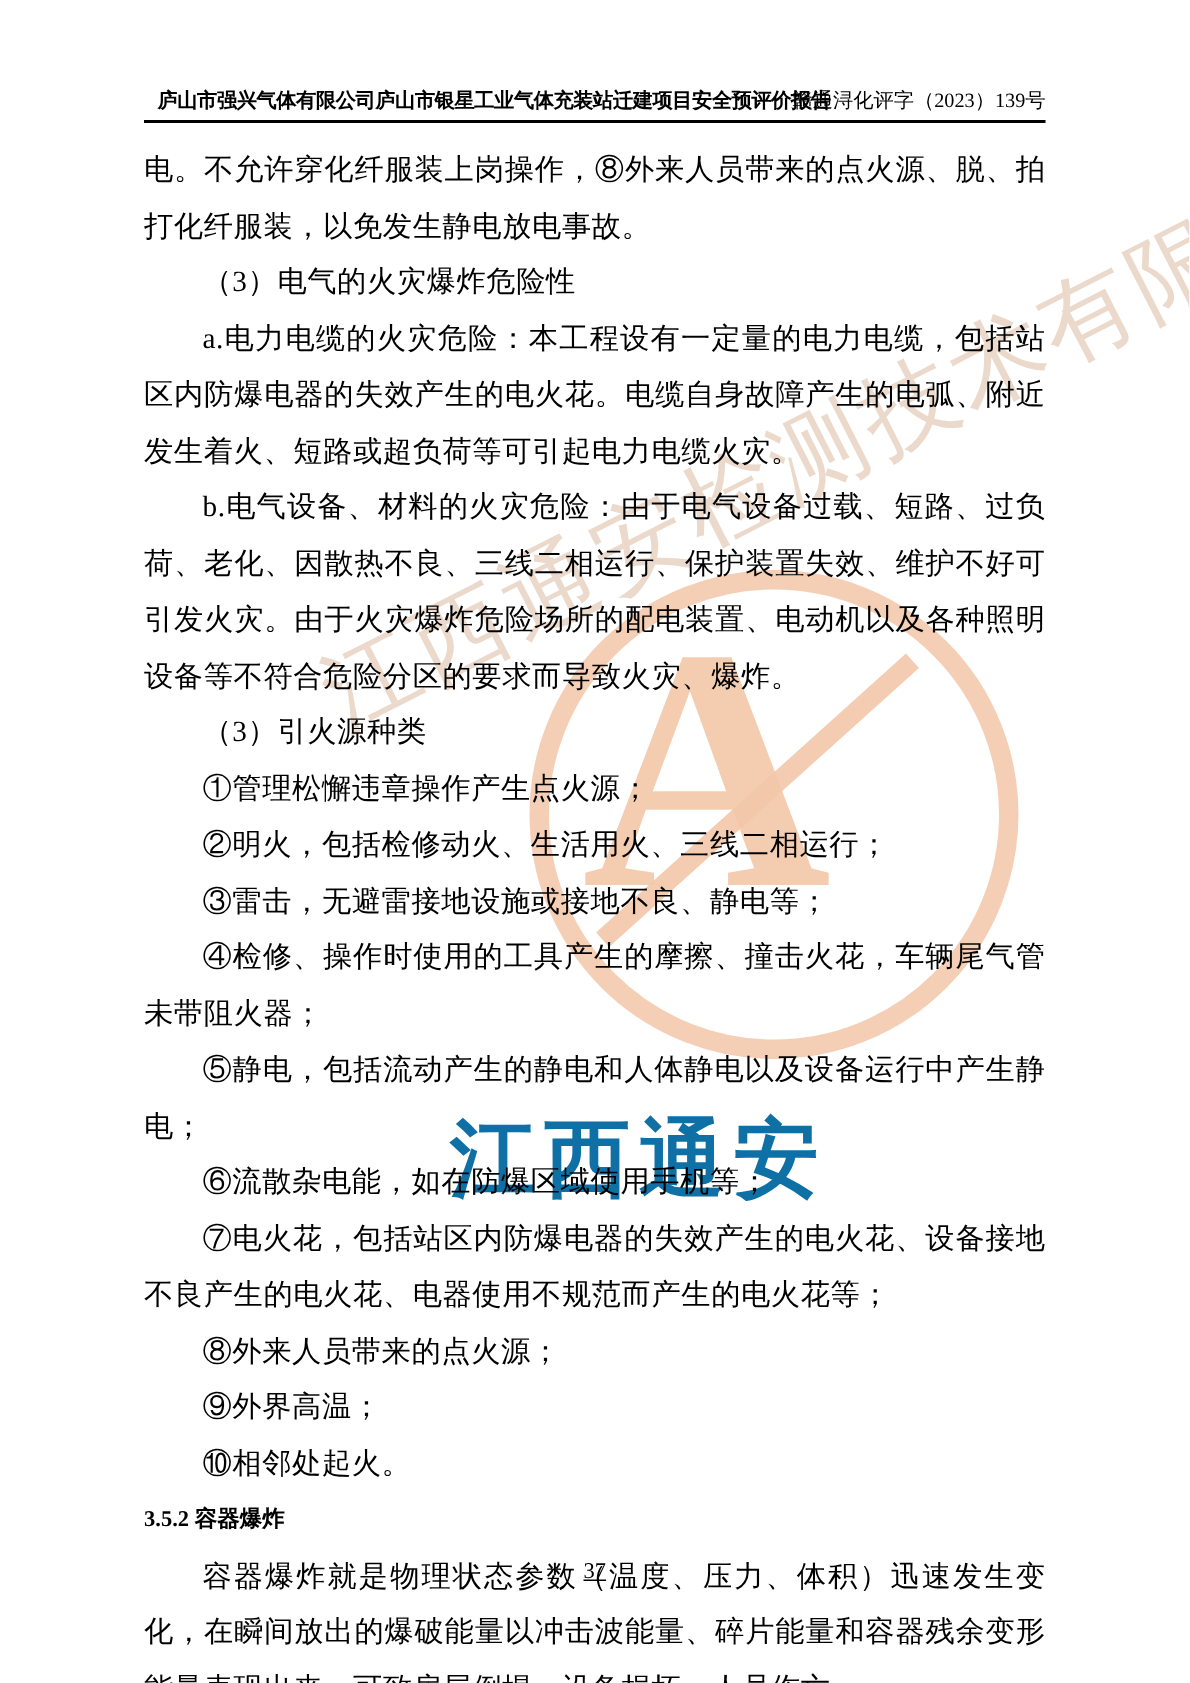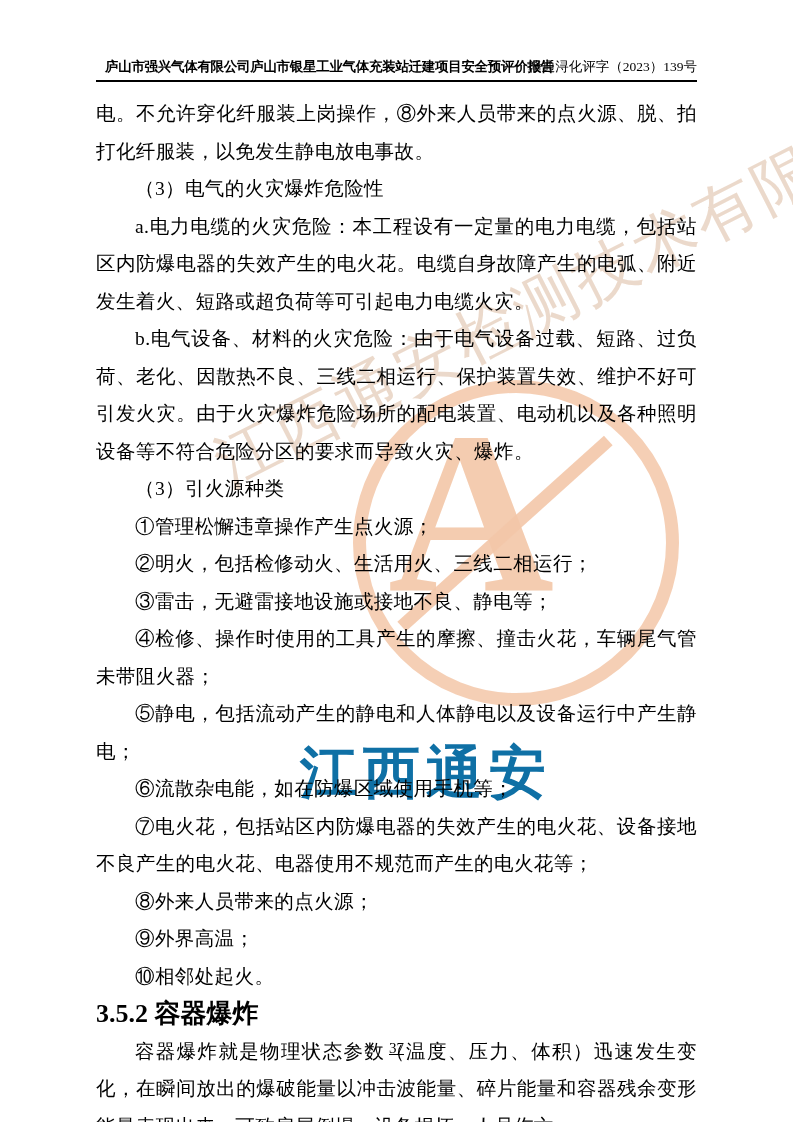--- a/index.html
+++ b/index.html
@@ -135,21 +135,21 @@
     line-height: 37.5px;
     text-align: justify;
     text-justify: inter-ideograph;
     letter-spacing: .4px;
   }
   p.indent {
     text-indent: 39px;
   }
   .section-head {
     margin: 0;
-    font-size: 26px;
+    font-size: 15px;
     line-height: 37.5px;
     font-weight: bold;
   }
   .pagenum {
     position: absolute;
     left: 0;
     top: 1040px;
     width: 793px;
     text-align: center;
     font-size: 15px;

